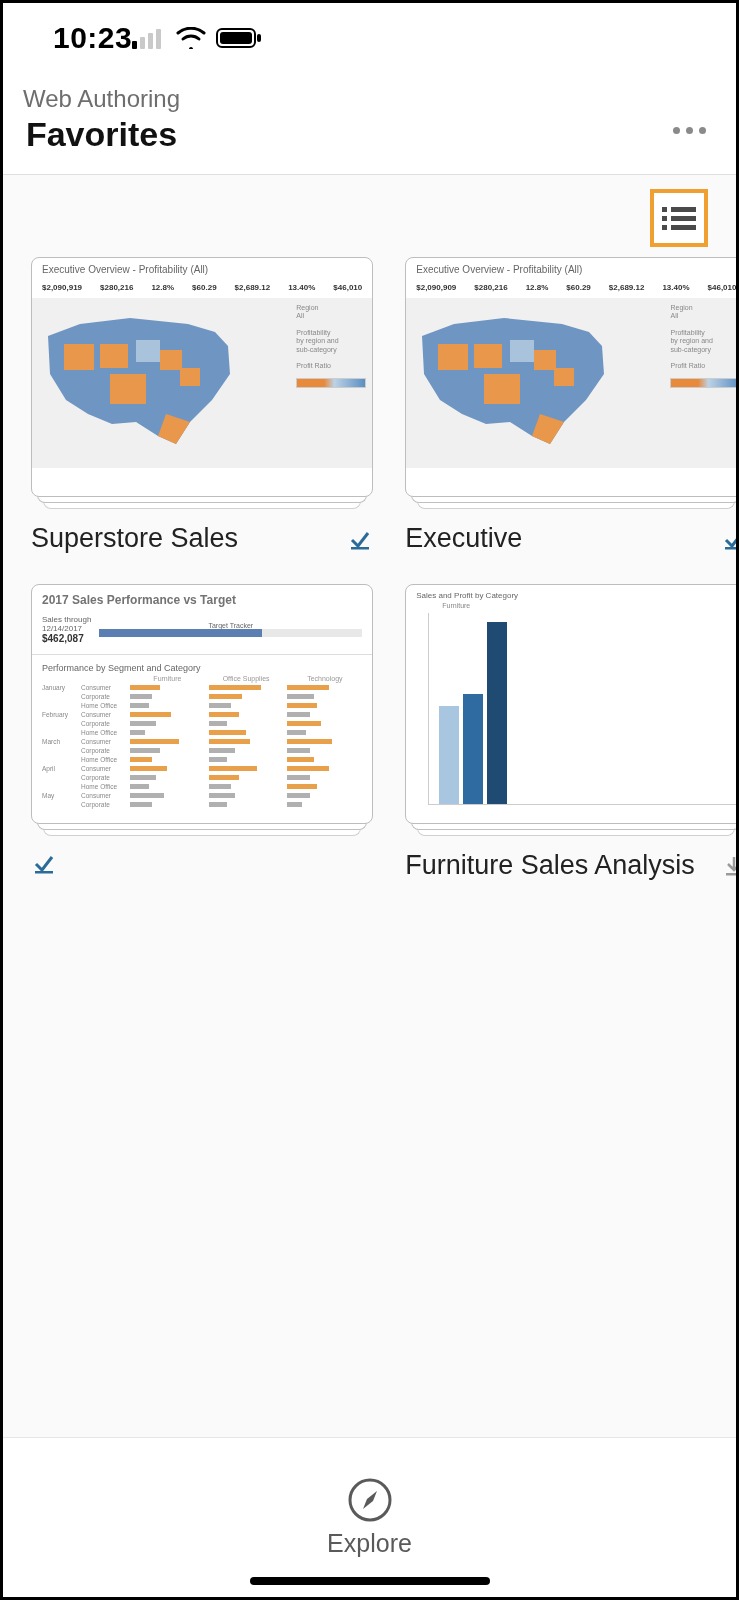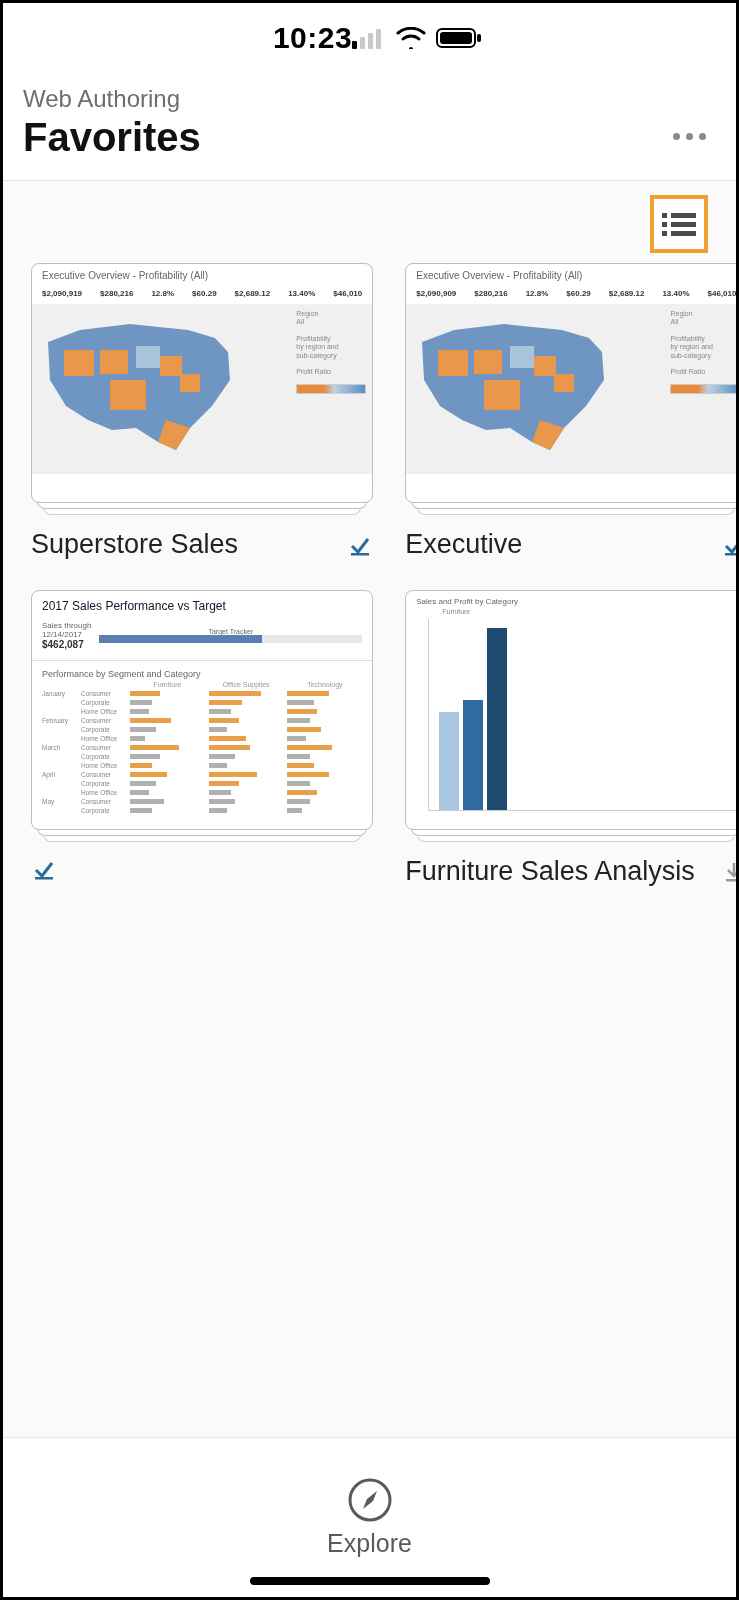--- a/index.html
+++ b/index.html
@@ -1,26 +1,26 @@
 <!DOCTYPE html>
 <html><head>
 <meta charset="utf-8">
 <style>
   * { box-sizing: border-box; margin: 0; padding: 0; }
   html, body { width: 739px; height: 1600px; font-family: -apple-system, "Helvetica Neue", Arial, sans-serif; background:#fff; overflow:hidden; }
   .device { width:739px; height:1600px; border:3px solid #000; position:relative; display:flex; flex-direction:column; }
   
-  .status-bar { height:70px; display:flex; align-items:center; justify-content:center; padding:0 34px 0 50px; }
+  .status-bar { height:70px; display:flex; align-items:center; justify-content:flex-start; padding:0 34px 0 50px; }
   .status-time { font-size:30px; font-weight:700; color:#000; letter-spacing:0.5px; }
   .status-icons { display:flex; align-items:center; gap:10px; }
   
-  .header { padding:12px 30px 20px 20px; display:flex; align-items:flex-end; justify-content:space-between; border-bottom:1px solid #e0e0e0; }
+  .header { padding:12px 30px 20px 20px; display:flex; align-items:flex-end; justify-content:space-between; border-bottom:1px solid #e0e0e0;text-align:center; }
   .header-titles { display:flex; flex-direction:column; }
   .subtitle { font-size:24px; color:#6e6e6e; }
-  .title { font-size:40px; font-weight:700; color:#111; margin-top:2px; }
+  .title { font-size:34px; font-weight:700; color:#111; margin-top:2px; }
   .more-dots { display:flex; gap:6px; padding-bottom:20px; }
   .more-dots span { width:7px; height:7px; border-radius:50%; background:#8a8a8a; display:block; }
   
   .content { flex:1; background:#fafafa; padding:14px 28px 0 28px; overflow:hidden; }
   .toolbar-row { display:flex; justify-content:flex-end; margin-bottom:10px; }
   .list-toggle { width:58px; height:58px; border:4px solid #f0a030; display:flex; align-items:center; justify-content:center; background:#fff; }
   .grid { display:grid; grid-template-columns:1fr 1fr; gap:30px 32px; }
   .card {}
   .thumb-wrap { position:relative; }
   .stack-back { position:absolute; bottom:-6px; left:6px; right:6px; height:10px; border:1.5px solid #c0c0c0; border-top:none; border-radius:0 0 8px 8px; background:#fff; }
@@ -33,21 +33,21 @@
   .t-head { padding:6px 8px 4px 10px; }
   .t-title { font-size:10px; color:#666; }
   .t-stats { display:flex; gap:18px; padding:4px 10px 6px 10px; }
   .t-stat { font-size:8px; font-weight:700; color:#333; }
   .map-body { position:relative; height:170px; background:#f0f0f0; }
   .map-shape { position:absolute; left:8px; top:6px; width:200px; height:150px; }
   .map-side { position:absolute; right:6px; top:6px; bottom:6px; width:70px; display:flex; flex-direction:column; gap:8px; }
   .side-txt { font-size:7px; color:#888; line-height:1.2; }
   .legend-grad { height:10px; background:linear-gradient(90deg,#e98a3a 0%, #e98a3a 40%, #bcd2e6 55%, #5b8fc3 100%); border:0.5px solid #ccc; }
   
-  .sp-head { padding:8px 10px; font-size:12px; color:#0f172a; }
+  .sp-head { padding:8px 10px; font-size:12px; color:#737373;font-weight:bold; }
   .sp-row1 { display:flex; align-items:center; gap:8px; padding:0 10px 6px 10px; font-size:8px; color:#666; }
   .sp-sales { font-size:8px; }
   .sp-amt { font-size:10px; font-weight:700; color:#333; }
   .sp-track { flex:1; height:8px; background:#e8e8e8; position:relative; }
   .sp-track::before { content:""; position:absolute; left:0; top:0; bottom:0; width:62%; background:#5b7fb3; }
   .sp-divider { border-top:1px solid #ddd; margin:4px 0; }
   .sp-sub { font-size:9px; color:#666; padding:4px 10px 0 10px; }
   .sp-grid { display:grid; grid-template-columns:35px 45px 1fr 1fr 1fr; gap:2px 4px; padding:2px 10px 4px 10px; font-size:6.5px; color:#888; align-items:center; }
   .bar { height:5px; }
   .bar.o { background:#e9a04a; }

